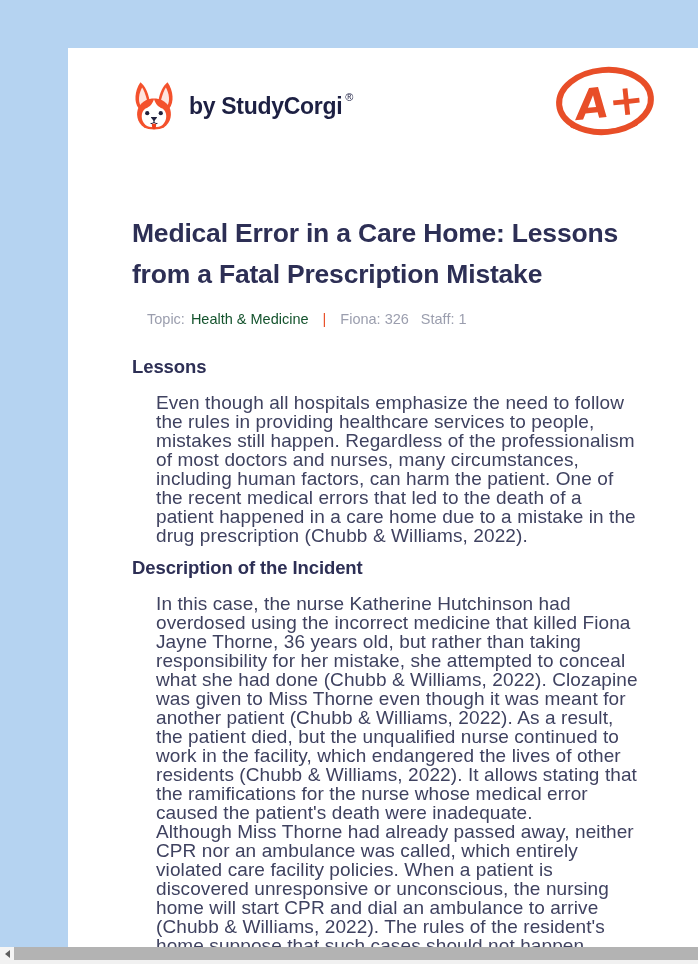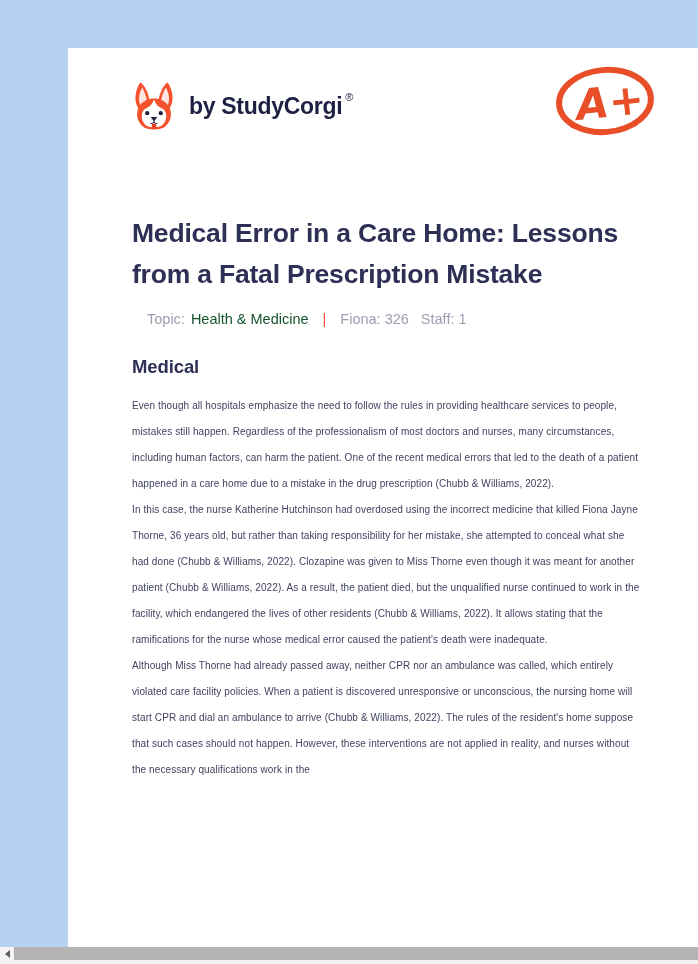--- a/index.html
+++ b/index.html
@@ -31,21 +31,21 @@
   .meta-row { margin-top:16px; font-size:14.5px; color:#9b9eae; display:flex; align-items:baseline; white-space:nowrap; }
   .meta-topic-label { margin-right:6px;margin-left:15px; }
   .meta-topic-value { color:#14532d; font-weight:400; }
   .meta-sep { color:#e94e27; margin:0 14px; }
   .meta-pair { margin-right:12px; }
   .meta-val { margin-left:4px; }
 
   
   .section-heading { font-size:18.5px; font-weight:700; color:#2d2f55; margin:12px 0 15px; letter-spacing:-0.1px; }
   .section-heading.first { margin-top:29px; }
-  .section-paragraph { font-size:10px; line-height:26px; color:#3f4260; max-width:514px; letter-spacing:0.1px; }
+  .section-paragraph { font-size:19px; line-height:19px; color:#3f4260; max-width:514px; letter-spacing:0.1px;margin-left:24px; }
 
   
   .hscrollbar { position:absolute; left:0; right:0; bottom:0; height:17px; background:#f1f1f1; z-index:10; }
   .hscroll-arrow {
     position:absolute; left:0; top:0; width:14px; height:13px; background:#f5f5f5;
     display:flex; align-items:center; justify-content:center;
   }
   .hscroll-arrow .tri {
     width:0; height:0; border-top:4px solid transparent; border-bottom:4px solid transparent;
     border-right:5px solid #606060;
@@ -86,23 +86,24 @@
     <h1 class="page-title">Medical Error in a Care Home: Lessons from a Fatal Prescription Mistake</h1>
 
     <div class="meta-row">
       <span class="meta-topic-label">Topic:</span>
       <span class="meta-topic-value">Health &amp; Medicine</span>
       <span class="meta-sep">|</span>
       <span class="meta-pair"><span>Fiona:</span><span class="meta-val">326</span></span>
       <span class="meta-pair"><span>Staff:</span><span class="meta-val">1</span></span>
     </div>
 
-    <h2 class="section-heading first">Medical</h2>
+    <h2 class="section-heading first">Lessons</h2>
     <p class="section-paragraph">Even though all hospitals emphasize the need to follow the rules in providing healthcare services to people, mistakes still happen. Regardless of the professionalism of most doctors and nurses, many circumstances, including human factors, can harm the patient. One of the recent medical errors that led to the death of a patient happened in a care home due to a mistake in the drug prescription (Chubb &amp; Williams, 2022).</p>
 
+    <h2 class="section-heading">Description of the Incident</h2>
     <p class="section-paragraph">In this case, the nurse Katherine Hutchinson had overdosed using the incorrect medicine that killed Fiona Jayne Thorne, 36 years old, but rather than taking responsibility for her mistake, she attempted to conceal what she had done (Chubb &amp; Williams, 2022). Clozapine was given to Miss Thorne even though it was meant for another patient (Chubb &amp; Williams, 2022). As a result, the patient died, but the unqualified nurse continued to work in the facility, which endangered the lives of other residents (Chubb &amp; Williams, 2022). It allows stating that the ramifications for the nurse whose medical error caused the patient's death were inadequate.</p>
 
     <p class="section-paragraph">Although Miss Thorne had already passed away, neither CPR nor an ambulance was called, which entirely violated care facility policies. When a patient is discovered unresponsive or unconscious, the nursing home will start CPR and dial an ambulance to arrive (Chubb &amp; Williams, 2022). The rules of the resident's home suppose that such cases should not happen. However, these interventions are not applied in reality, and nurses without the necessary qualifications work in the</p>
 
   </div>
 </div>
 
 <div class="hscrollbar">
   <div class="hscroll-arrow">
       <span class="tri"></span>

